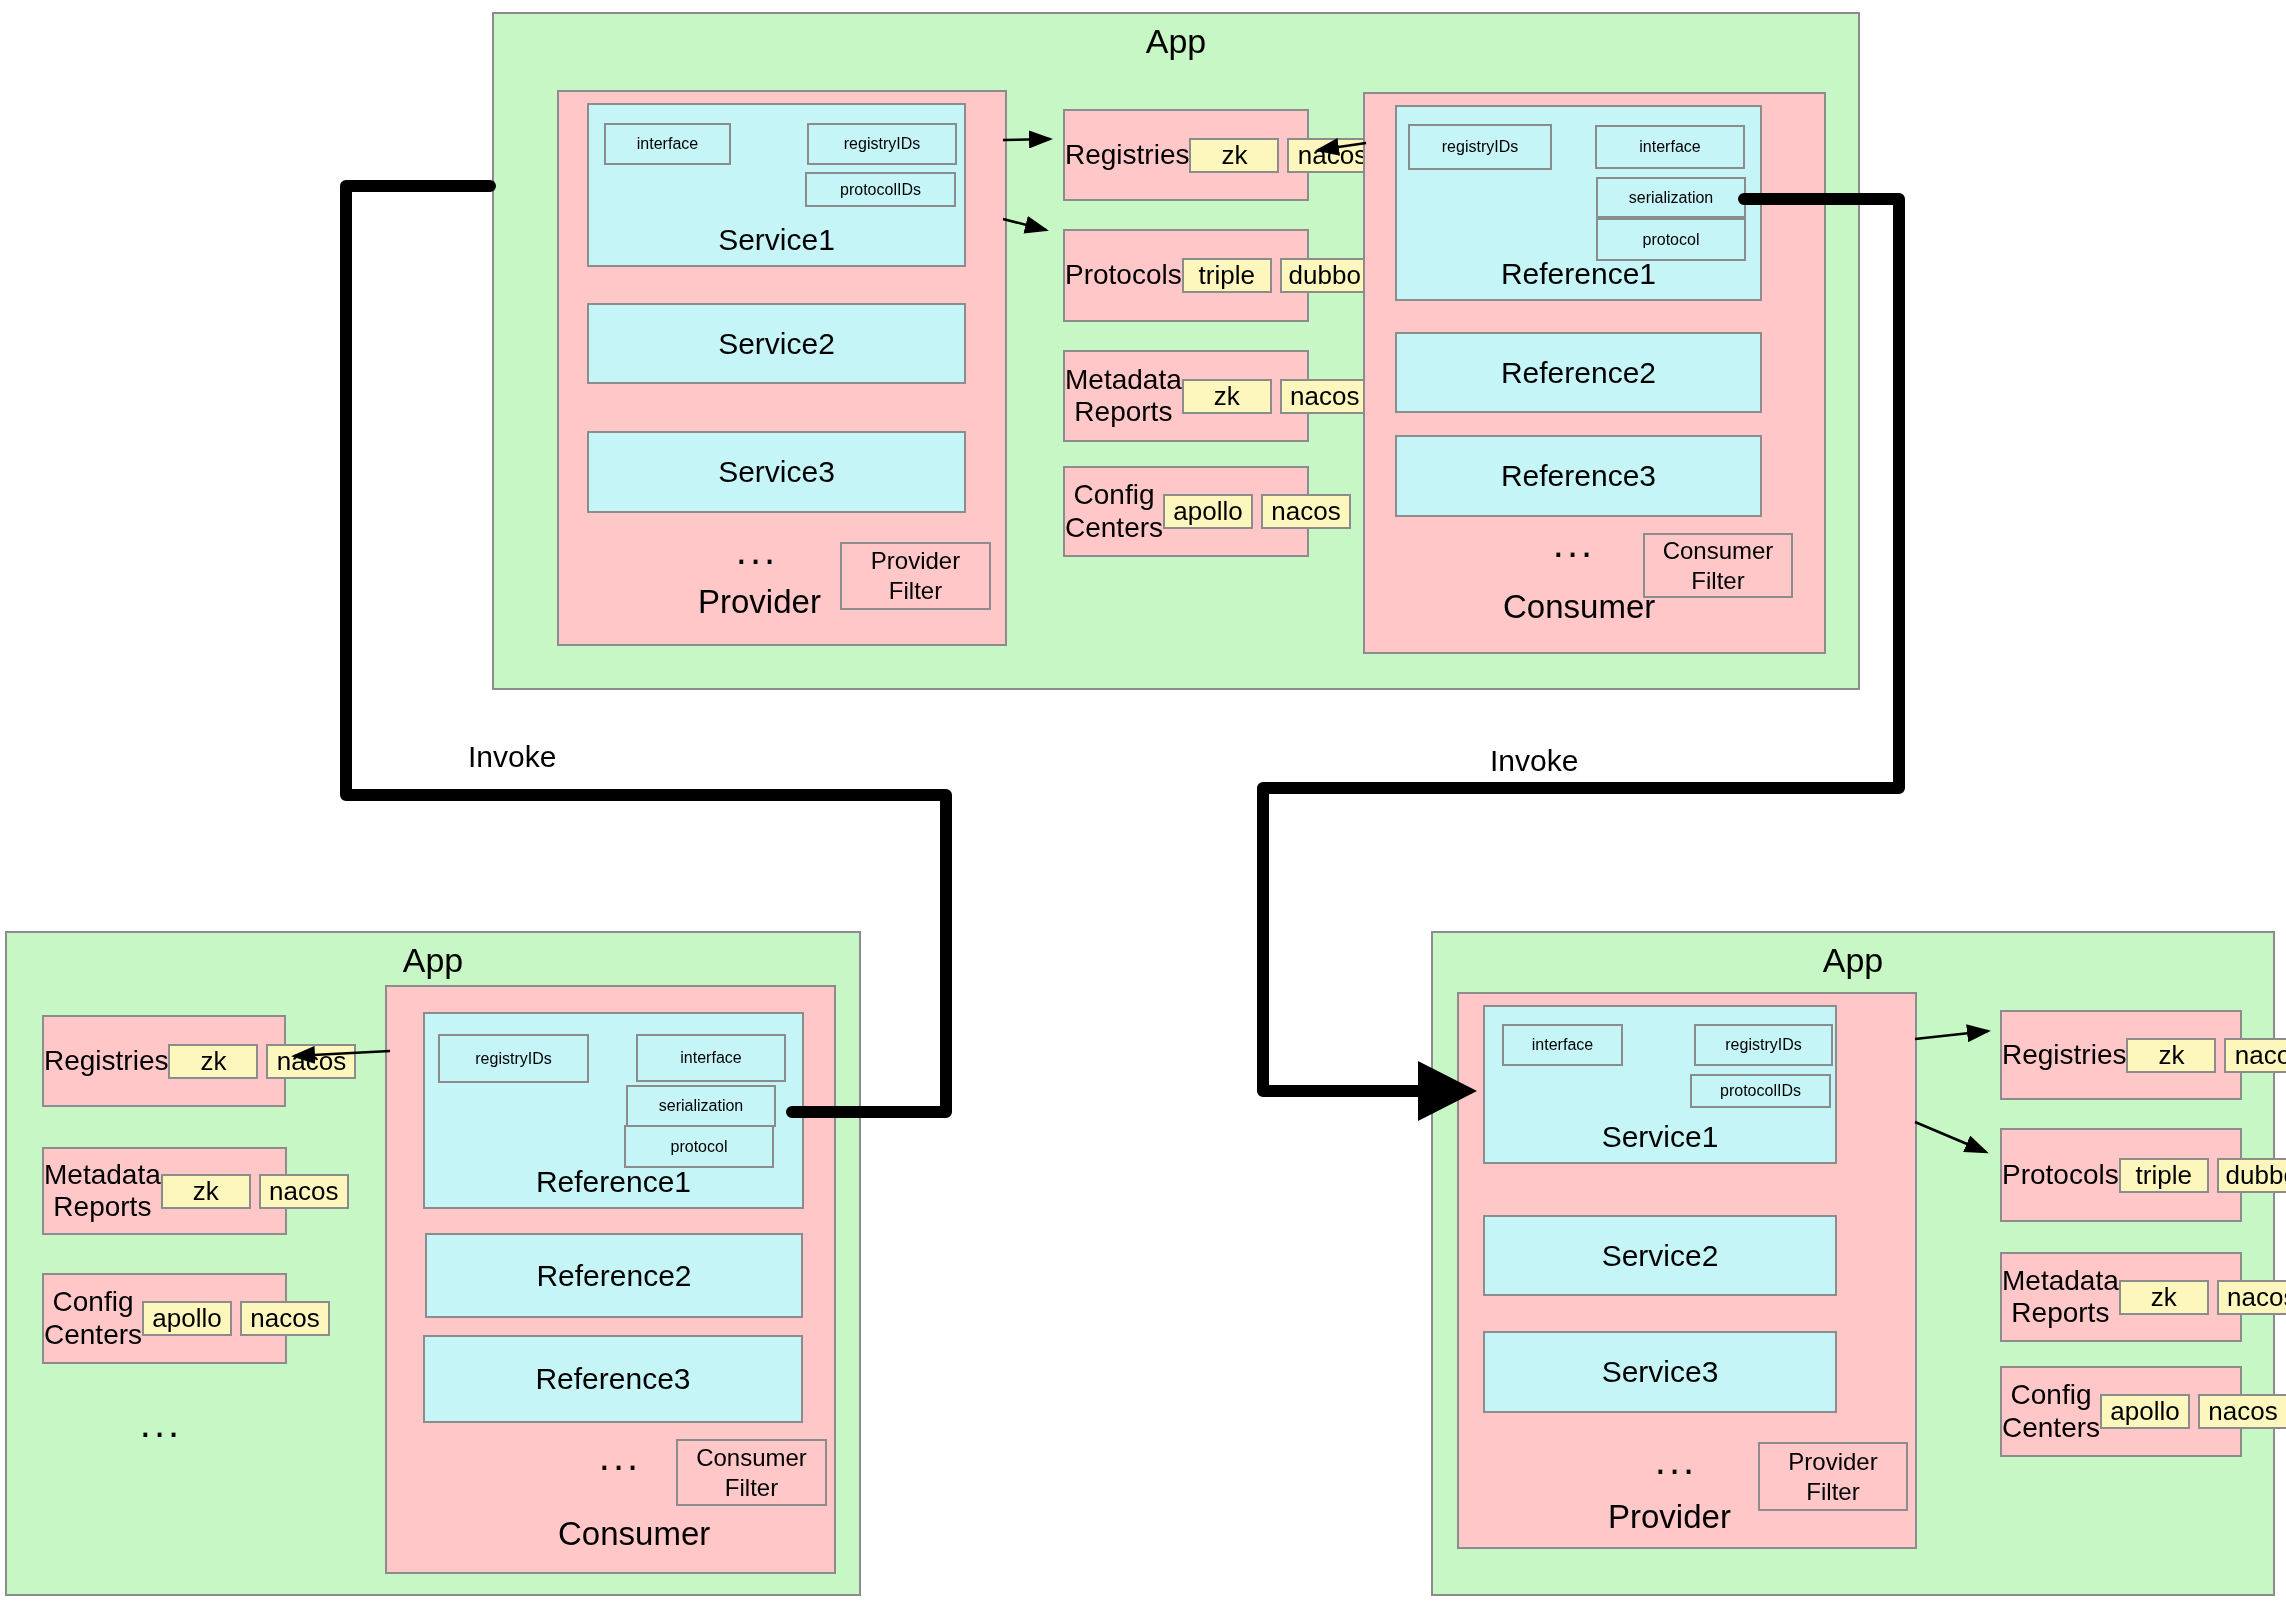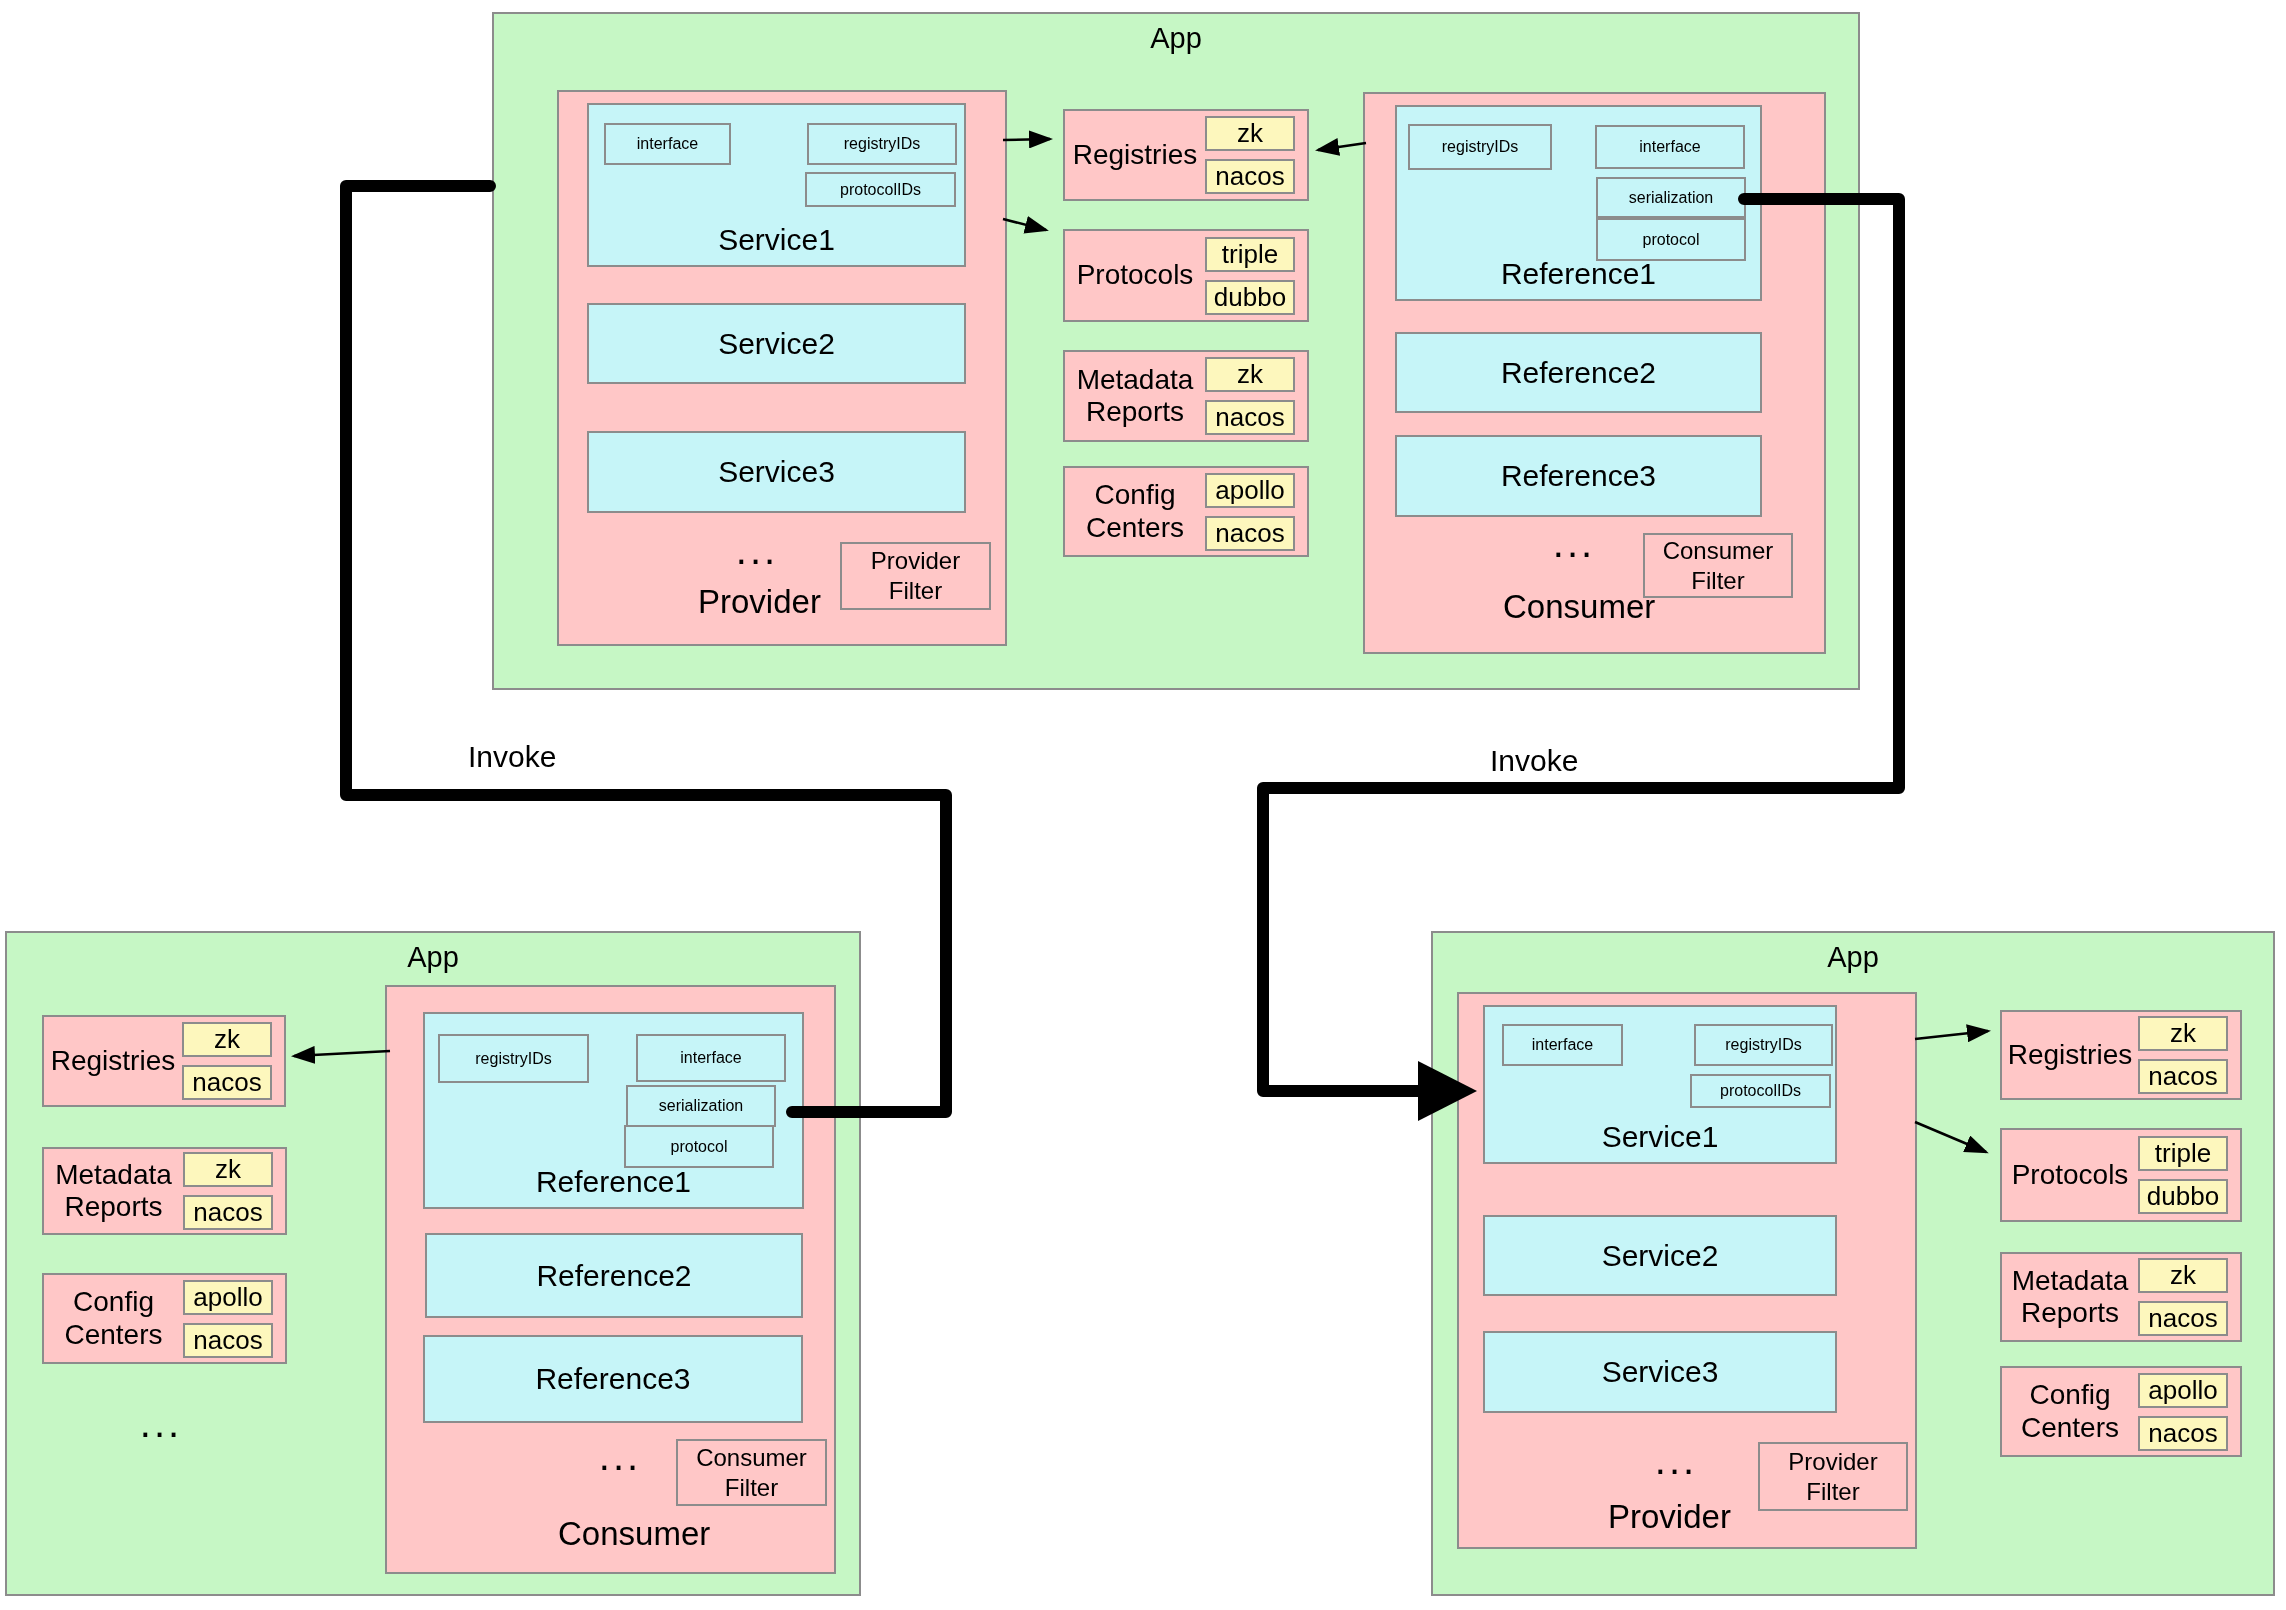--- a/index.html
+++ b/index.html
@@ -1,30 +1,30 @@
 <!DOCTYPE html>
 <html style="--app-bg: #c6f7c5; --role-bg: #ffc7c7; --box-bg: #c6f5f8; --tag-bg: #fdf7bd; --border: #8c8c8c;"><head>
 <meta charset="utf-8">
 <style>
   html,body{margin:0;padding:0;background:#fff;}
   body{font-family:"Liberation Sans", sans-serif;color:#000;}
   .canvas{position:relative;width:2286px;height:1610px;background:#ffffff;overflow:hidden;}
   .app{position:absolute;background:var(--app-bg,#c6f7c5);border:2px solid var(--border,#8c8c8c);}
-  .app-title{position:absolute;left:0;right:0;top:8px;text-align:center;font-size:29px;}
+  .app-title{position:absolute;left:0;right:0;top:8px;text-align:center;font-size:34px;}
   .role{position:absolute;background:var(--role-bg,#ffc7c7);border:2px solid var(--border,#8c8c8c);}
   .bigbox{position:absolute;background:var(--box-bg,#c6f5f8);border:2px solid var(--border,#8c8c8c);}
   .blabel{position:absolute;left:0;right:0;bottom:8px;text-align:center;font-size:30px;}
   .fieldbox{position:absolute;background:var(--box-bg,#c6f5f8);border:2px solid var(--border,#8c8c8c);
             display:flex;align-items:center;justify-content:center;font-size:16px;white-space:nowrap;}
   .simplebox{position:absolute;background:var(--box-bg,#c6f5f8);border:2px solid var(--border,#8c8c8c);
              display:flex;align-items:center;justify-content:center;font-size:30px;}
   .panel{position:absolute;background:var(--role-bg,#ffc7c7);border:2px solid var(--border,#8c8c8c);
          display:flex;align-items:center;}
   .panel-label{flex:1;text-align:center;font-size:28px;line-height:1.15;}
-  .tags{display:flex;flex-direction:column;gap:8px;margin-right:12px;}
+  .tags{display:flex;flex-direction:row;gap:8px;margin-right:12px;}
   .tag{width:86px;height:31px;background:var(--tag-bg,#fdf7bd);border:2px solid var(--border,#8c8c8c);
        display:flex;align-items:center;justify-content:center;font-size:26px;}
   .rolelabel{position:absolute;font-size:33px;}
   .filterbox{position:absolute;background:var(--role-bg,#ffc7c7);border:2px solid var(--border,#8c8c8c);
              display:flex;align-items:center;justify-content:center;text-align:center;font-size:24px;line-height:1.25;}
   .dots{position:absolute;font-size:40px;letter-spacing:3px;line-height:20px;}
   .invoke-label{position:absolute;font-size:30px;}
   svg.overlay{position:absolute;left:0;top:0;pointer-events:none;}
 </style>
 </head>

